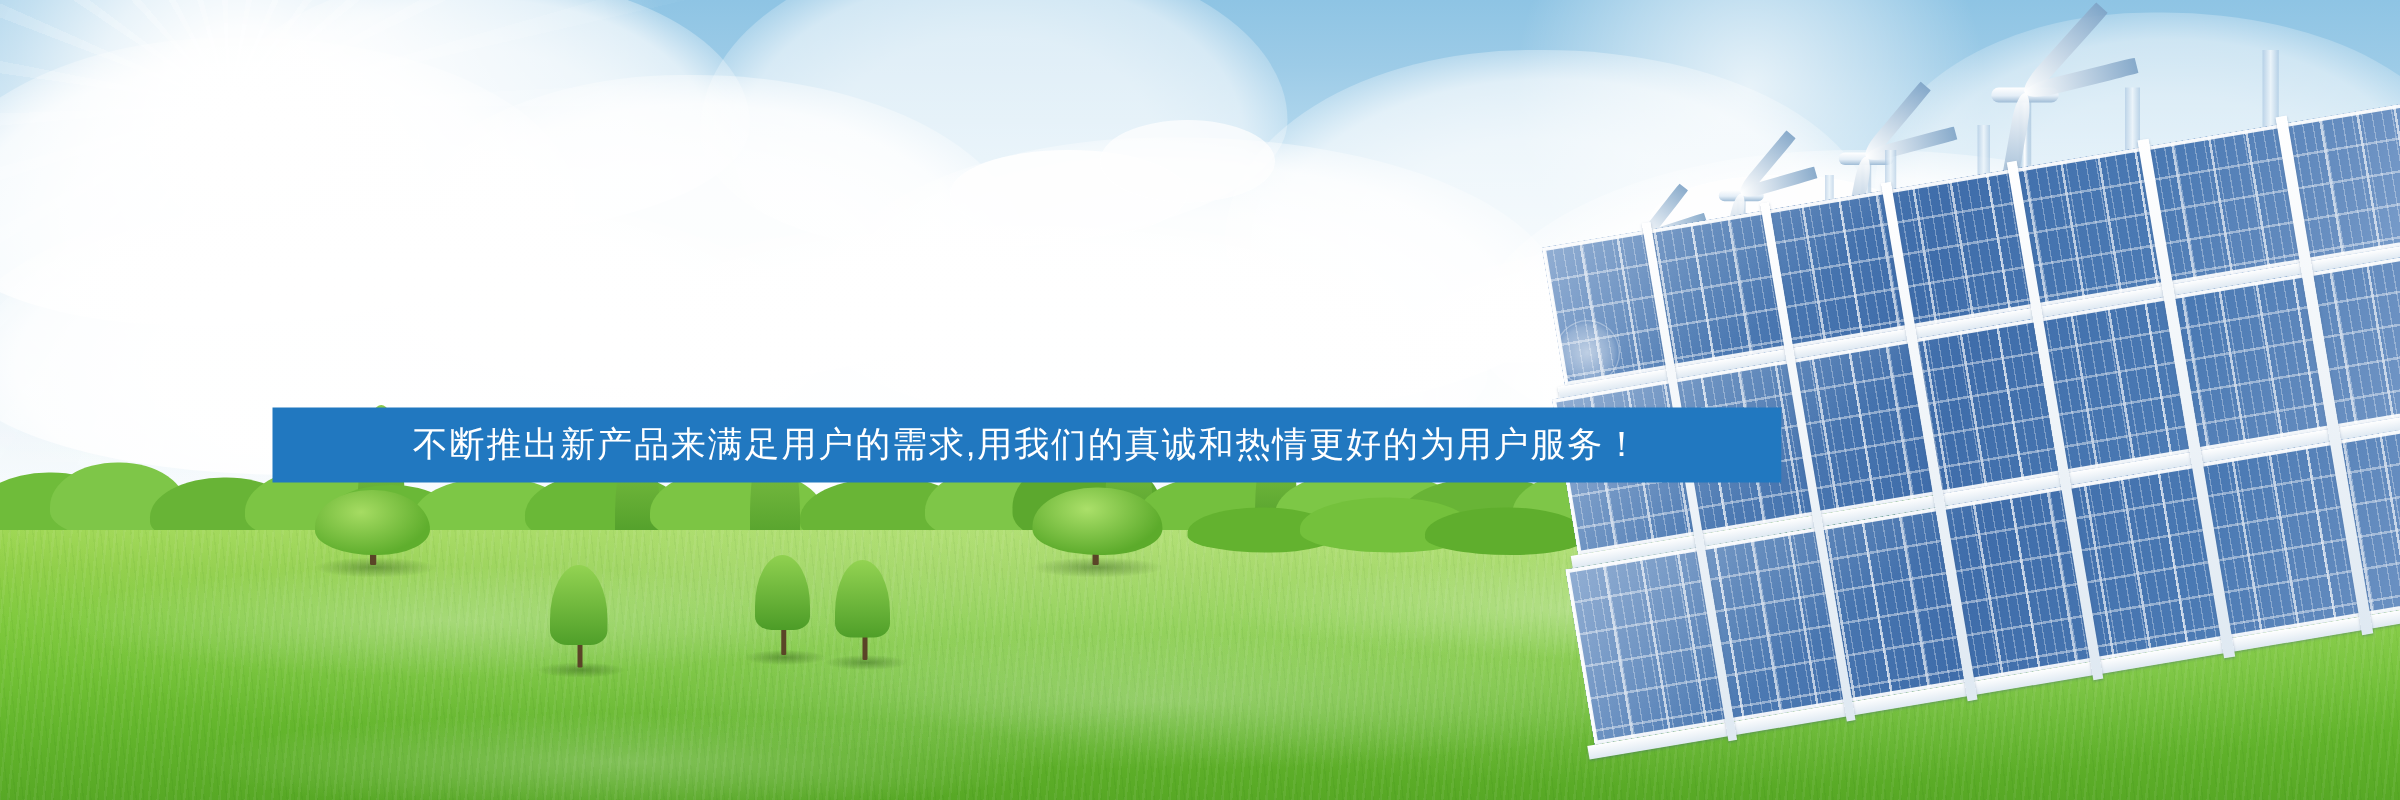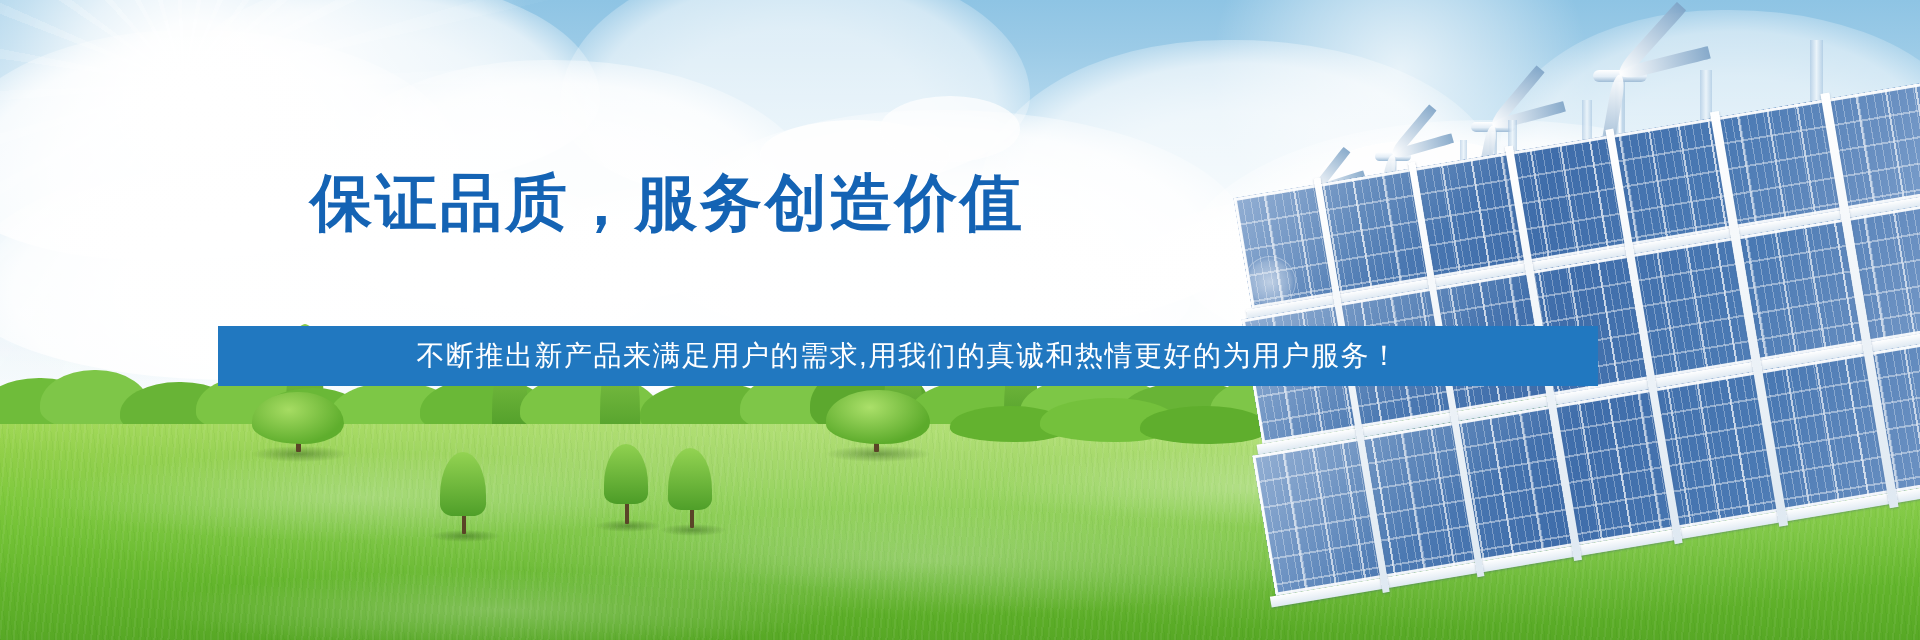--- a/index.html
+++ b/index.html
@@ -145,21 +145,21 @@
   .headline {
     position:absolute; left:310px; top:168px;
     font-size:62px; font-weight:bold; letter-spacing:3px;
     color:#1463b4; white-space:nowrap; line-height:1.12;
     text-shadow:
       0 0 14px rgba(255,255,255,.95),
       0 0 28px rgba(255,255,255,.85),
       2px 2px 0 rgba(255,255,255,.55);
   }
   .subbar {
-    position:absolute; left:218px; top:326px; width:1380px; height:60px;
+    position:absolute; left:218px; top:326px; width:1207px; height:60px;
     background:#2178c0;
     display:flex; align-items:center; justify-content:center;
   }
   .subbar .subtext {
     font-size:28px; color:#ffffff; letter-spacing:1.5px; white-space:nowrap;
     font-weight:400;
   }
 </style>
 </head>
 <body>
@@ -332,19 +332,18 @@
       <div class="sep" style="left:306px; top:200px; width:8px; height:420px;"></div>
       <div class="sep" style="left:408px; top:200px; width:8px; height:420px;"></div>
       <div class="sep" style="left:514px; top:200px; width:9px; height:420px;"></div>
       <div class="sep" style="left:626px; top:200px; width:9px; height:420px;"></div>
 
     </div>
 
     <div class="lens" style="left:74px; top:256px; width:52px; height:52px;"></div>
   </div>
 
-  <div class="headline">保证品质，服务创造价值</div>
 
   <div class="subbar">
     <span class="subtext">不断推出新产品来满足用户的需求,用我们的真诚和热情更好的为用户服务！</span>
   </div>
 
 </div>
 
 </body></html>

